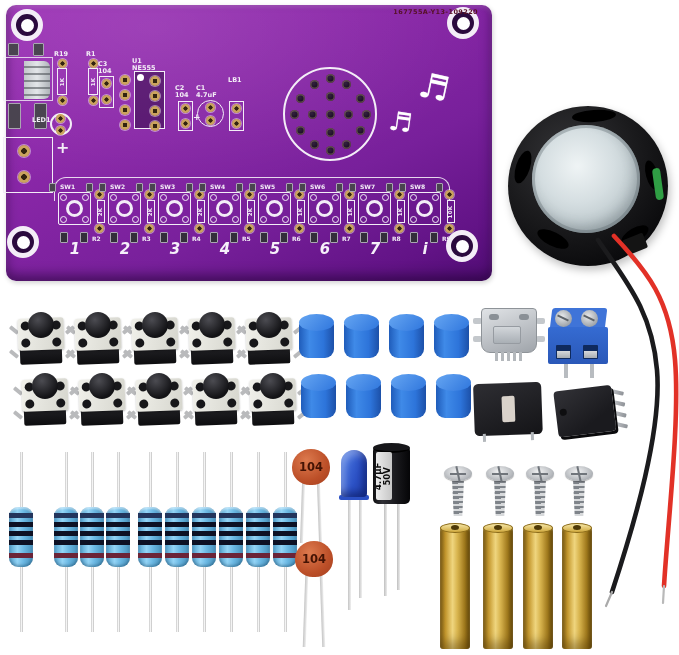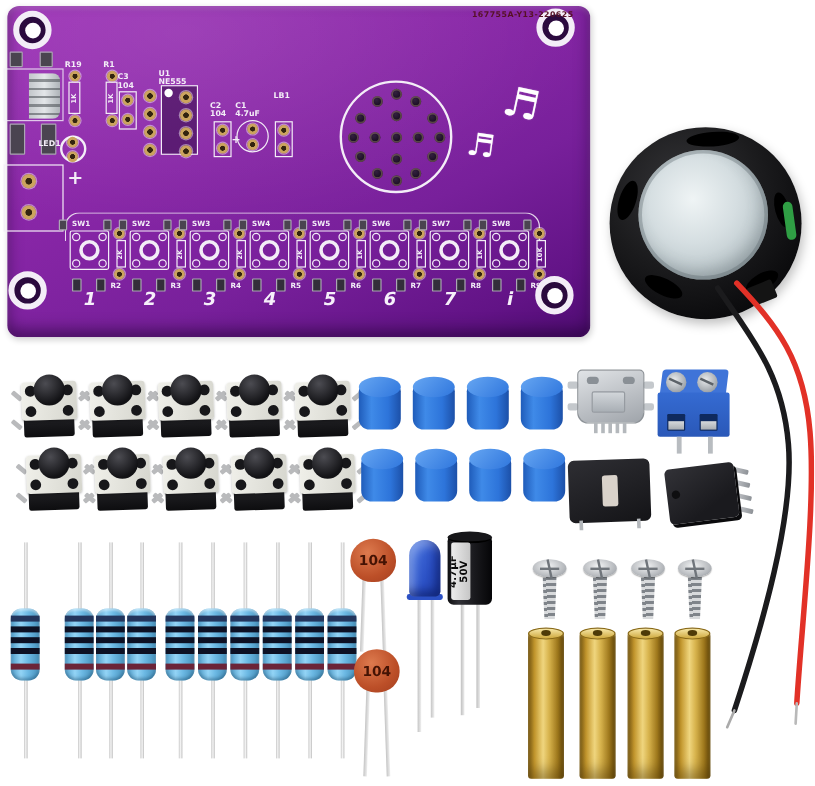--- a/index.html
+++ b/index.html
@@ -157,21 +157,21 @@
     <div class="hole" style="left:441px;top:2px">
         <i></i>
       </div>
     <div class="hole" style="left:1px;top:221px">
         <i></i>
       </div>
     <div class="hole" style="left:440px;top:225px">
         <i></i>
       </div>
 
-    <div class="silk part-no">167755A-Y13-220625</div>
+    <div class="silk part-no">167755A-Y13-109220</div>
 
     <span class="smd" style="left:2px;top:38px;width:11px;height:13px"></span>
     <span class="smd" style="left:27px;top:38px;width:11px;height:13px"></span>
     <div class="outline" style="left:-3px;top:52px;width:50px;height:44px;border-color:rgba(243,237,247,.8)"></div>
     <div class="usb-shell"></div>
     <span class="smd" style="left:2px;top:98px;width:13px;height:26px"></span>
     <span class="smd" style="left:28px;top:98px;width:13px;height:26px"></span>
 
     <span class="silk fs6" style="left:26px;top:112px">LED1</span>
     <div class="outline" style="left:44px;top:108px;width:22px;height:22px;border-radius:50%;border-width:2px"></div>

